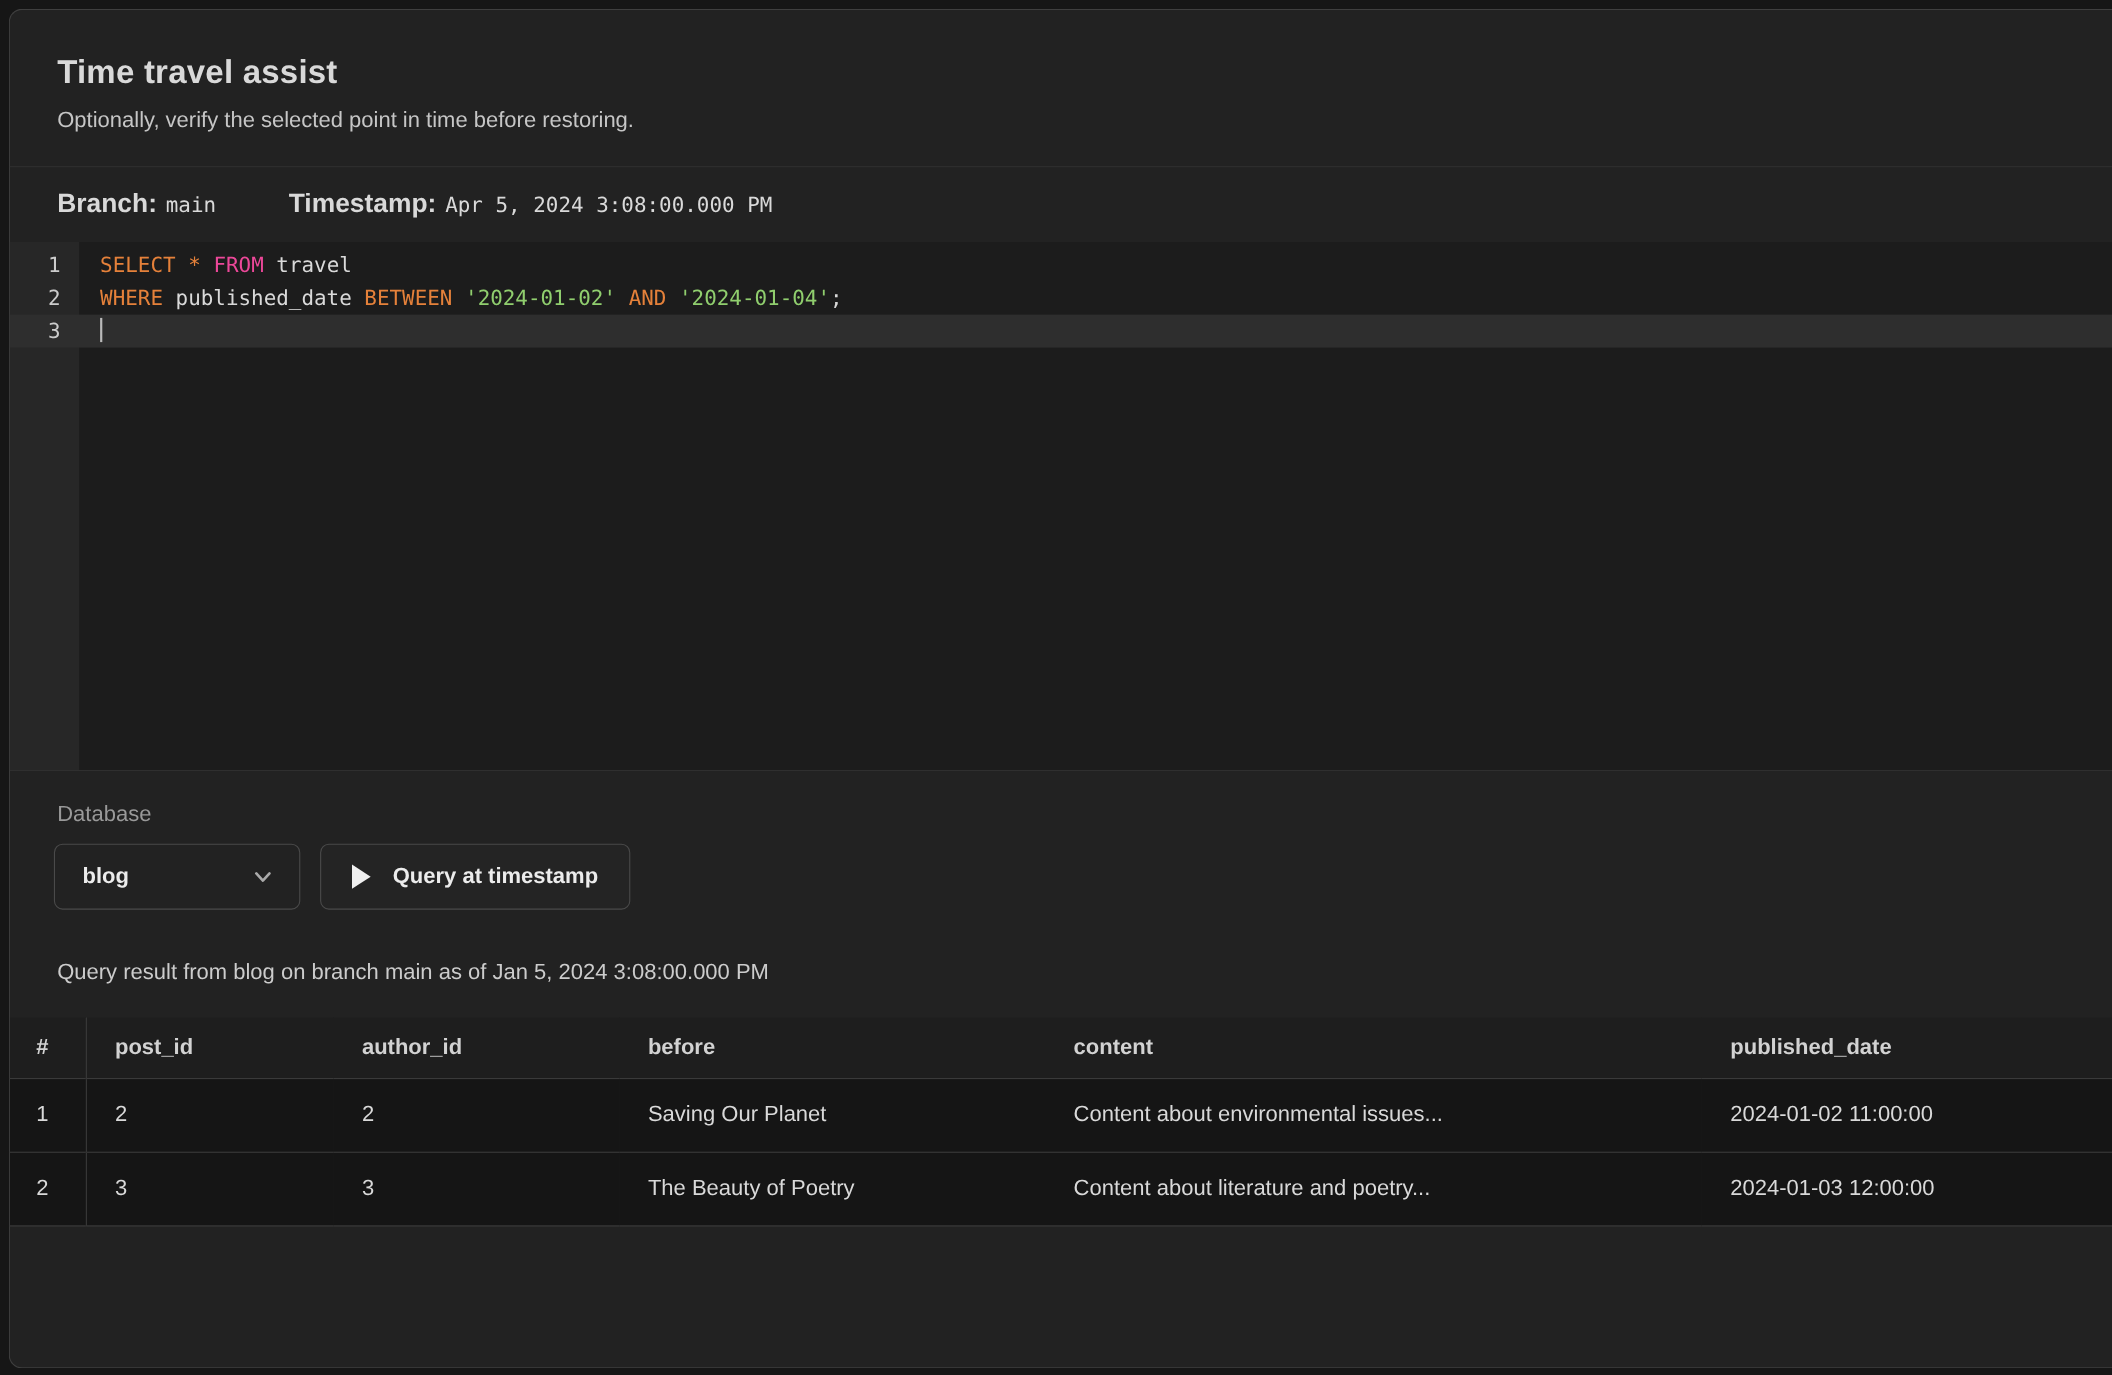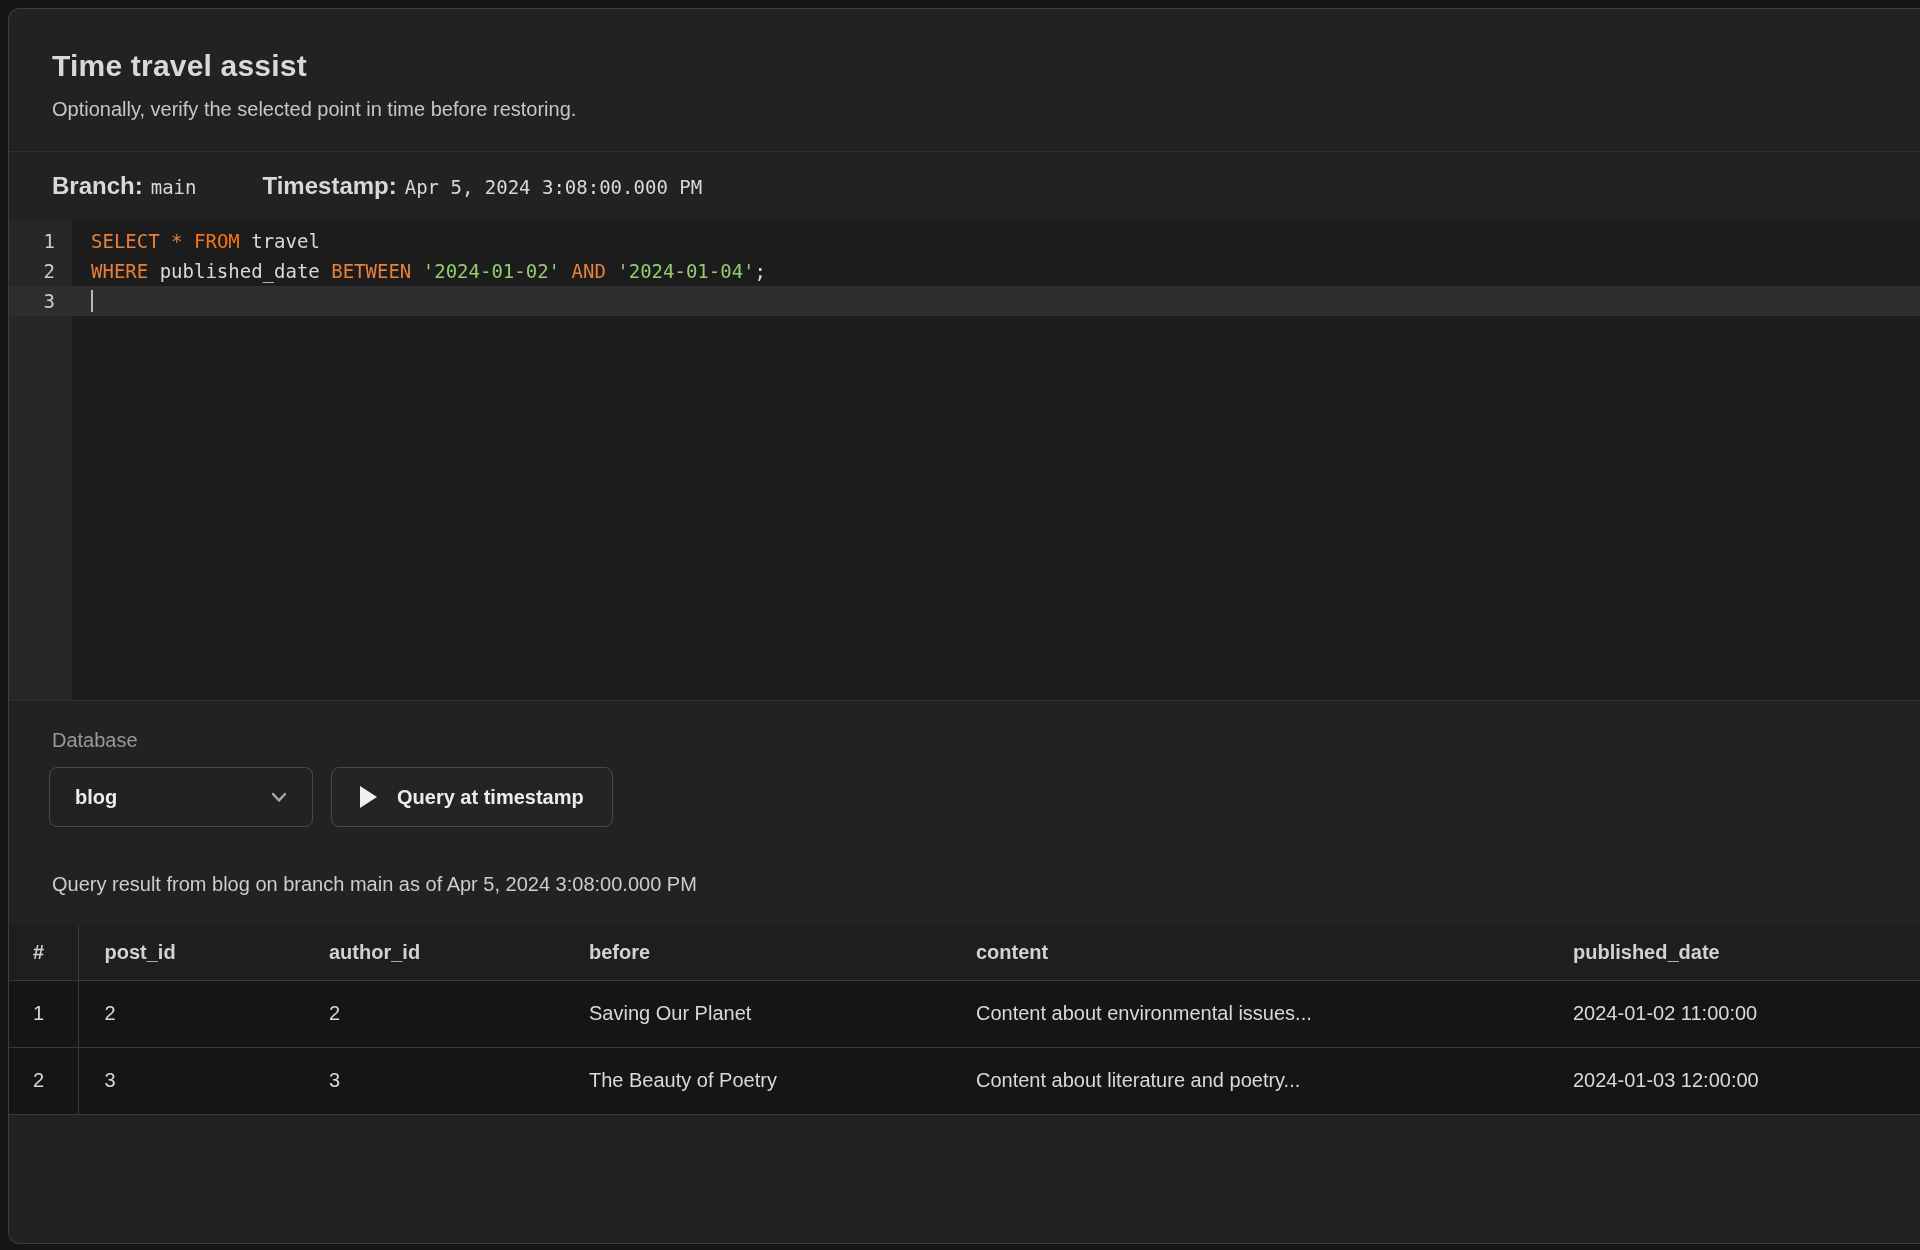--- a/index.html
+++ b/index.html
@@ -32,21 +32,21 @@
   .ed-line.active { background:#2e2e2e; }
   .ln { width:63px; flex:0 0 63px; text-align:right; padding-right:17px; color:#cccccc; }
   .code { padding-left:19px; white-space:pre; color:#d9d9d9; }
   .caret { display:inline-block; width:2px; height:22px; background:#b9b9b9;
            vertical-align:middle; margin-top:-3px; }
 
   
   .dbsec { padding:28px 60px 0 40px; }
   .db-label { font-size:20px; color:#999999; margin-bottom:15px; padding-left:3px; }
   .controls { display:flex; gap:18px; }
-  .select { width:264px; height:60px; border:1px solid #4a4a4a; border-radius:8px;
+  .select { width:224px; height:60px; border:1px solid #4a4a4a; border-radius:8px;
             background:transparent; display:flex; align-items:center; justify-content:space-between;
             padding:0 22px 0 25px; cursor:pointer; }
   .select .sel-txt { font-size:20px; font-weight:700; color:#ececec; }
   .run-btn { height:60px; border:1px solid #4a4a4a; border-radius:8px; background:#242424;
              display:flex; align-items:center; gap:20px; padding:0 28px; cursor:pointer; }
   .play { width:0; height:0; border-left:17px solid #f0f0f0;
           border-top:11px solid transparent; border-bottom:11px solid transparent; }
   .run-lbl { font-size:20px; font-weight:600; color:#ececec; }
 
   
@@ -86,21 +86,21 @@
       <span class="lbl">Timestamp:</span>
       <span class="val">Apr 5, 2024 3:08:00.000 PM</span>
     </div>
   </div>
 
   <div class="editor" id="editor">
     <div class="gutter-bg"></div>
 
   <div class="ed-line">
         <span class="ln">1</span>
-        <span class="code"><span style="color: rgb(229, 129, 58);">SELECT</span><span style="color: rgb(217, 217, 217);"> </span><span style="color: rgb(229, 129, 58);">*</span><span style="color: rgb(217, 217, 217);"> </span><span style="color: #f97316;">FROM</span><span style="color: rgb(217, 217, 217);"> travel</span></span>
+        <span class="code"><span style="color: rgb(229, 129, 58);">SELECT</span><span style="color: rgb(217, 217, 217);"> </span><span style="color: rgb(229, 129, 58);">*</span><span style="color: rgb(217, 217, 217);"> </span><span style="color: #ec4899;">FROM</span><span style="color: rgb(217, 217, 217);"> travel</span></span>
       </div>
       <div class="ed-line">
         <span class="ln">2</span>
         <span class="code"><span style="color: rgb(229, 129, 58);">WHERE</span><span style="color: rgb(217, 217, 217);"> published_date </span><span style="color: rgb(229, 129, 58);">BETWEEN</span><span style="color: rgb(217, 217, 217);"> </span><span style="color: rgb(144, 206, 110);">'2024-01-02'</span><span style="color: rgb(217, 217, 217);"> </span><span style="color: rgb(229, 129, 58);">AND</span><span style="color: rgb(217, 217, 217);"> </span><span style="color: rgb(144, 206, 110);">'2024-01-04'</span><span style="color: rgb(217, 217, 217);">;</span></span>
       </div>
       <div class="ed-line active">
         <span class="ln">3</span>
         <span class="code"><span class="caret"></span></span>
       </div>
     </div>
@@ -118,21 +118,21 @@
           </svg>
         </span>
       </div>
       <div class="run-btn">
         <span class="play"></span>
         <span class="run-lbl">Query at timestamp</span>
       </div>
     </div>
   </div>
 
-  <div class="caption">Query result from blog on branch main as of Apr 5, 2024 3:08:00.000 PM</div>
+  <div class="caption">Query result from blog on branch main as of Jan 5, 2024 3:08:00.000 PM</div>
 
   <table>
     <colgroup>
       <col class="c0">
         <col class="c1">
         <col class="c2">
         <col class="c3">
         <col class="c4">
         <col class="c5">
     </colgroup>

